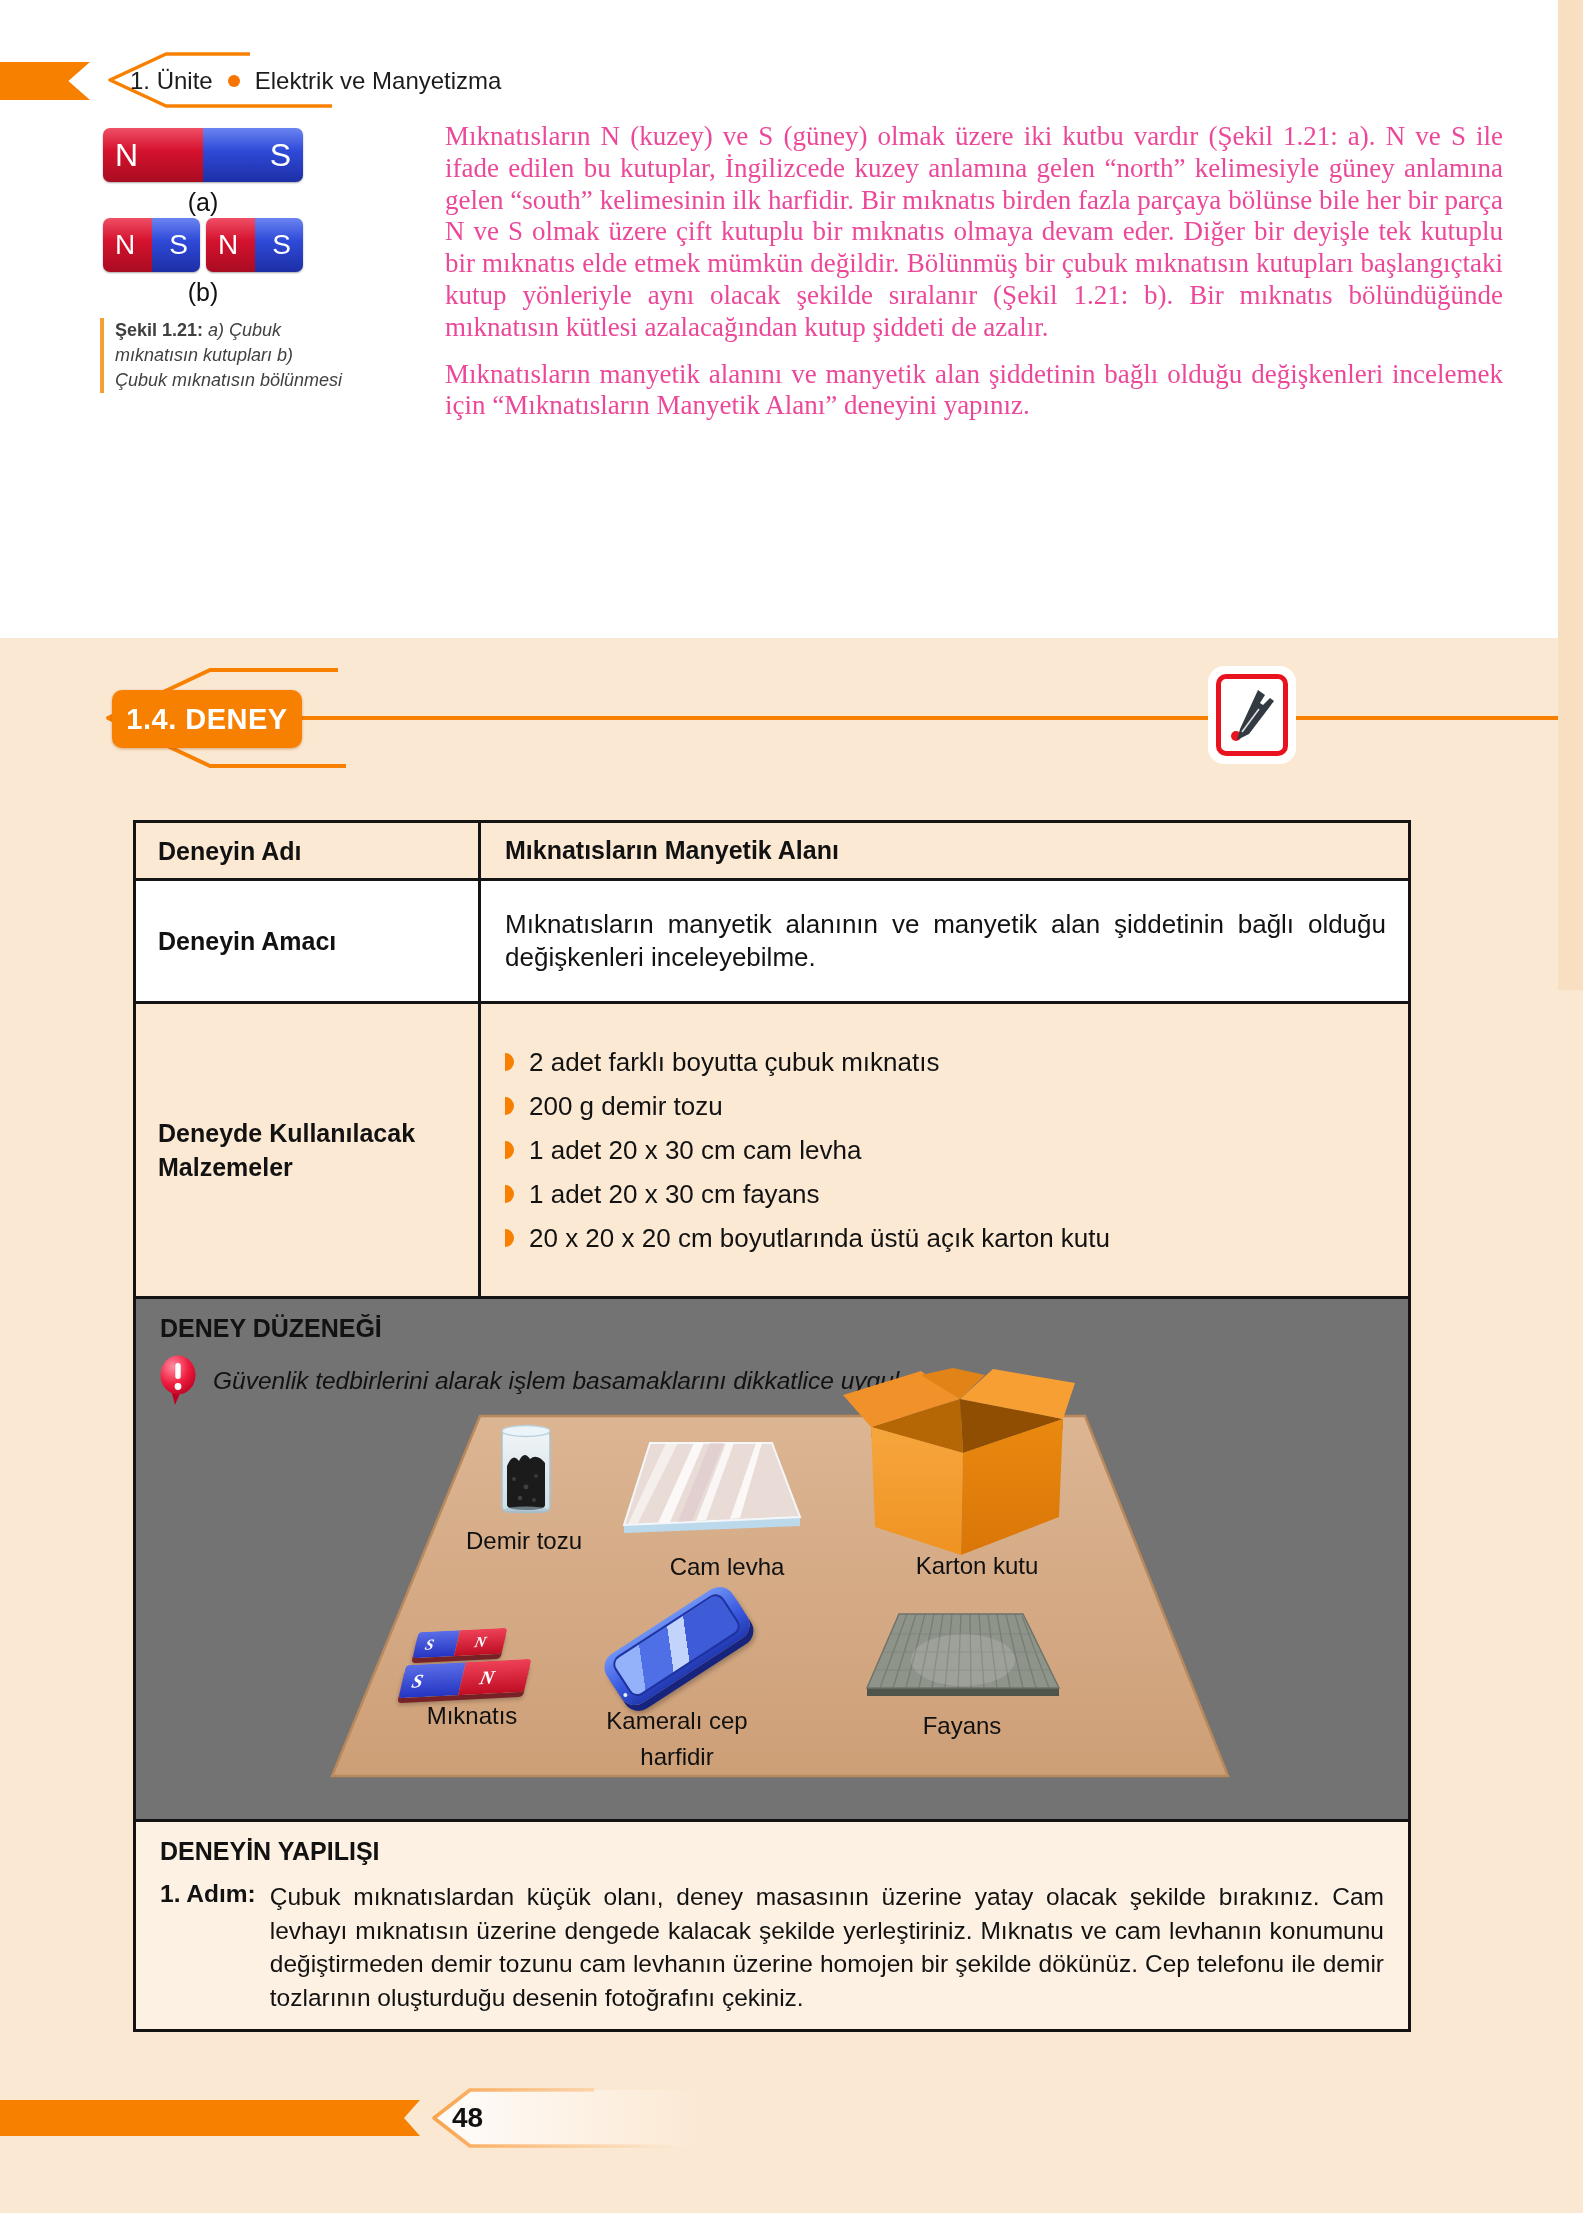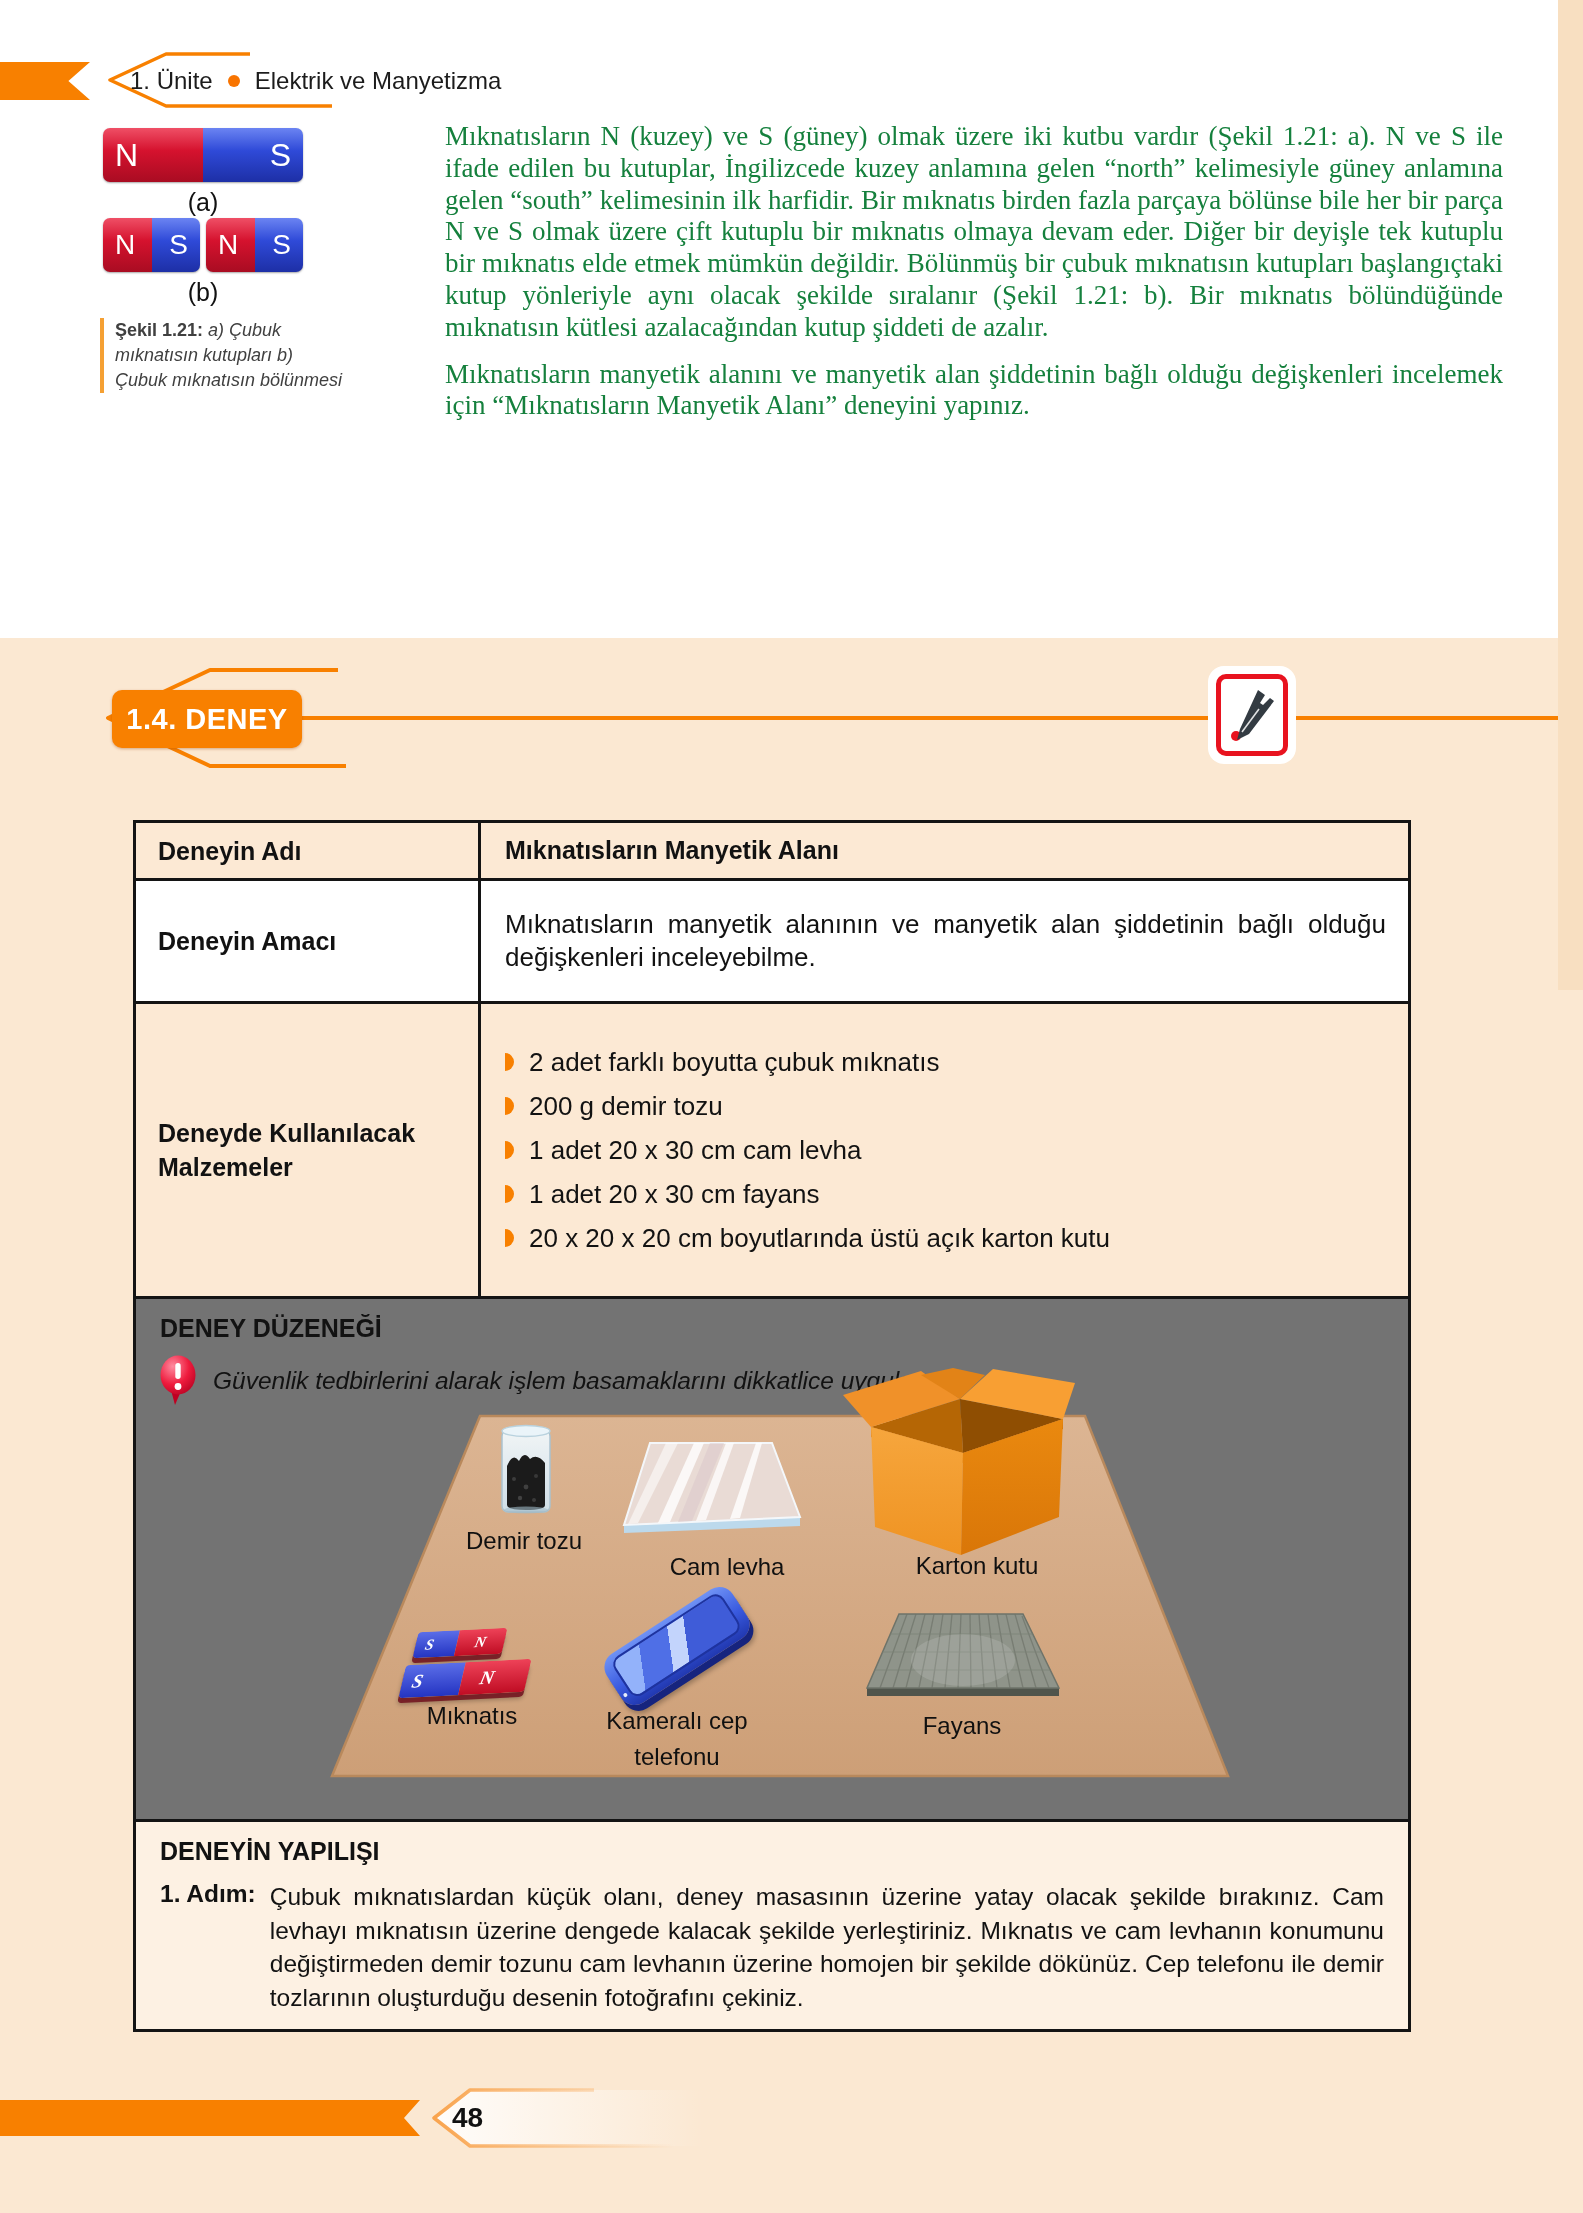--- a/index.html
+++ b/index.html
@@ -24,21 +24,21 @@
   .magnet .n{background:linear-gradient(180deg,#ef4f66 0%,#d5122e 42%,#a90c22 100%);padding-left:12px;}
   .magnet .s{background:linear-gradient(180deg,#6b84f2 0%,#2f4ad8 42%,#1d2fa6 100%);justify-content:flex-end;padding-right:12px;}
   .magnet.small .half{font-size:28px;}
   .fig-label{position:absolute;width:200px;text-align:center;font-size:25px;color:#111;}
   .caption{position:absolute;left:100px;top:318px;width:232px;border-left:4px solid #f5a councilmember;}
   .caption{border-left:4px solid #f5a033;padding-left:11px;font-size:18px;line-height:25px;color:#404040;}
   .caption i{font-style:italic;}
 
   .body-col{position:absolute;left:445px;top:121px;width:1058px;
             font-family:"Liberation Serif",serif;font-size:27px;line-height:31.8px;
-            text-align:justify;color:#15803d;}
+            text-align:justify;color:#ec4899;}
   .body-col p{margin:0;}
   .body-col p + p{margin-top:15px;}
 
   
   .deney-chev{position:absolute;left:88px;top:662px;}
   .deney-line{position:absolute;left:290px;top:716px;width:1268px;height:4px;background:#f88000;}
   .deney-badge{position:absolute;left:112px;top:690px;width:190px;height:58px;background:#f88000;
                border-radius:10px;color:#fff;font-weight:bold;font-size:29px;letter-spacing:.5px;
                display:flex;align-items:center;justify-content:center;
                box-shadow:0 1px 3px rgba(160,70,0,.4);}
@@ -317,21 +317,21 @@
         <div class="ilabel" style="left:336px;top:403px;">Mıknatıs</div>
 
         <div class="phone-wrap">
           <div class="phone-body">
             <div class="phone-screen"></div>
             <div class="phone-cam"></div>
           </div>
         </div>
         <div class="ilabel" style="left:541px;top:404px;text-align:center;line-height:36px;">
           <div>Kameralı cep</div>
-          <div>telefonu</div>
+          <div>harfidir</div>
         </div>
 
         <svg class="iobj" style="left:729px;top:313px;" width="196" height="95" viewBox="0 0 196 95">
           <defs>
             <clipPath id="tileclip">
                 <polygon points="34,2 158,2 194,76 2,76"></polygon>
               </clipPath>
           </defs>
           <polygon points="2,76 194,76 194,84 2,84" fill="#50554c"></polygon>
           <polygon points="34,2 158,2 194,76 2,76" fill="#8f948a" stroke="#6e7369" stroke-width="1.5"></polygon>

